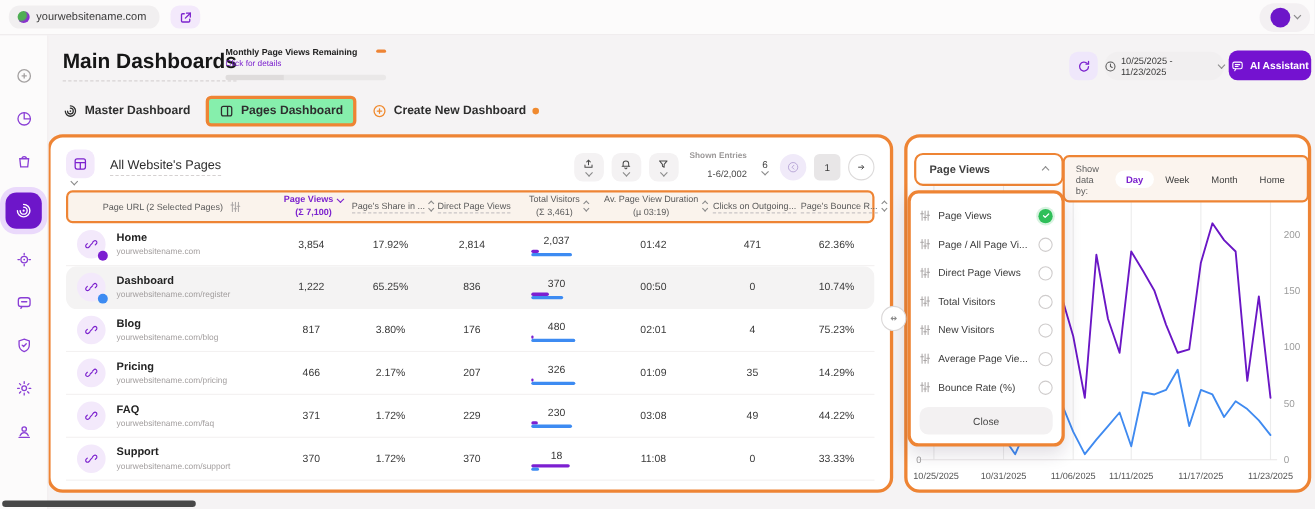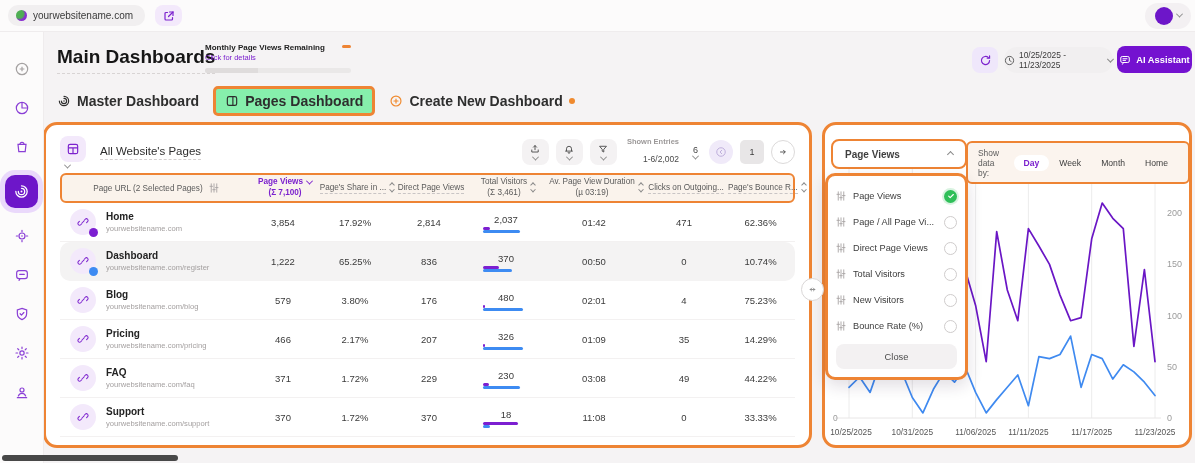--- a/index.html
+++ b/index.html
@@ -25,21 +25,21 @@
   .quota-link{font-size:7.5px;color:#7c22ce;margin-top:1px;cursor:pointer}
   .quota-dash{position:absolute;right:0;top:2px;width:9px;height:3px;border-radius:2px;background:#ee8434}
   .quota-bar{margin-top:6px;width:100%;height:5px;border-radius:3px;background:#eae8e8;overflow:hidden}
   .quota-bar i{display:block;height:100%;width:36%;background:#dfdcdc}
   .hdr-btn{position:absolute;display:flex;align-items:center;justify-content:center;cursor:pointer}
   .refresh-btn{left:972px;top:47px;width:26px;height:26px;background:#efe7fb;border-radius:8px}
   .date-pill{left:1004px;top:47px;width:109px;height:26px;background:#f1eff0;border-radius:13px;gap:4px;font-size:8.4px;color:#3a3a3a}
   .ai-btn{left:1117px;top:46px;width:75px;height:27px;background:#7412d0;border-radius:8px;gap:5px;font-size:9.3px;color:#fff;font-weight:bold}
   
   #tabs{position:absolute;left:57px;top:86px;height:30px;display:flex;align-items:center;gap:14px;z-index:3}
-  .tab{display:flex;align-items:center;gap:6px;font-size:14px;font-weight:bold;color:#2e2e2e;cursor:pointer}
+  .tab{display:flex;align-items:center;gap:6px;font-size:11px;font-weight:bold;color:#2e2e2e;cursor:pointer}
   .tab.hl{border:3px solid #ee8434;border-radius:5px;padding:4px 9px;background:#86efac}
   .orange-dot{width:6px;height:6px;border-radius:50%;background:#f08a2e}
   .chev{width:5px;height:5px;border-right:1.4px solid #8a8a8a;border-bottom:1.4px solid #8a8a8a;display:inline-block}
   .chev.down{transform:rotate(45deg) translate(-1px,-1px)}
   .chev.up{transform:rotate(-135deg)}
   .chev.purple{border-color:#7c22ce}
   .sorter{display:inline-flex;flex-direction:column;gap:2px;margin-left:4px}
   .sorter .chev{width:4px;height:4px;border-width:1.2px}
   
   .panel{position:absolute;background:#fff;border:3px solid #ee8434;border-radius:14px}
@@ -465,21 +465,21 @@
               <path d="M10 14l4-4"></path>
               <path d="M9.5 15.5l-2 2a3.3 3.3 0 1 1-4.7-4.7l2-2"></path>
               <path d="M14.5 8.5l2-2a3.3 3.3 0 1 1 4.7 4.7l-2 2"></path>
             </svg>
           </span>
           <span class="nm">
             <b>Blog</b>
             <i>yourwebsitename.com/blog</i>
           </span>
         </div>
-        <div class="cell num">579</div>
+        <div class="cell num">817</div>
         <div class="cell num">3.80%</div>
         <div class="cell num">176</div>
         <div class="cell num tv">
           <span>480</span>
           <span class="bar">
             <i style="width:5%;background:#7c1fd1"></i>
             <i style="width:87%;background:#3d8bf2"></i>
           </span>
         </div>
         <div class="cell num">02:01</div>
@@ -653,20 +653,29 @@
         </span>
         <span class="lbl">New Visitors</span>
         <span class="radio"></span>
       </div>
       <div class="opt">
         <span>
           <svg width="10" height="10" viewBox="0 0 12 12" stroke="#a8a4a4" stroke-width="1.1" stroke-linecap="round" fill="none">
             <path d="M2.7 1v10M6 1v10M9.3 1v10M1.2 4h3M4.5 8h3M7.8 5.5h3"></path>
           </svg>
         </span>
+        <span class="lbl">Average Page Vie...</span>
+        <span class="radio"></span>
+      </div>
+      <div class="opt">
+        <span>
+          <svg width="10" height="10" viewBox="0 0 12 12" stroke="#a8a4a4" stroke-width="1.1" stroke-linecap="round" fill="none">
+            <path d="M2.7 1v10M6 1v10M9.3 1v10M1.2 4h3M4.5 8h3M7.8 5.5h3"></path>
+          </svg>
+        </span>
         <span class="lbl">Bounce Rate (%)</span>
         <span class="radio"></span>
       </div>
       <div class="close-btn">Close</div>
     </div>
 
   <div class="range-bar">
     <span class="rlabel">Show data by:</span>
     <span class="range-opt sel">Day</span>
     <span class="range-opt">Week</span>

